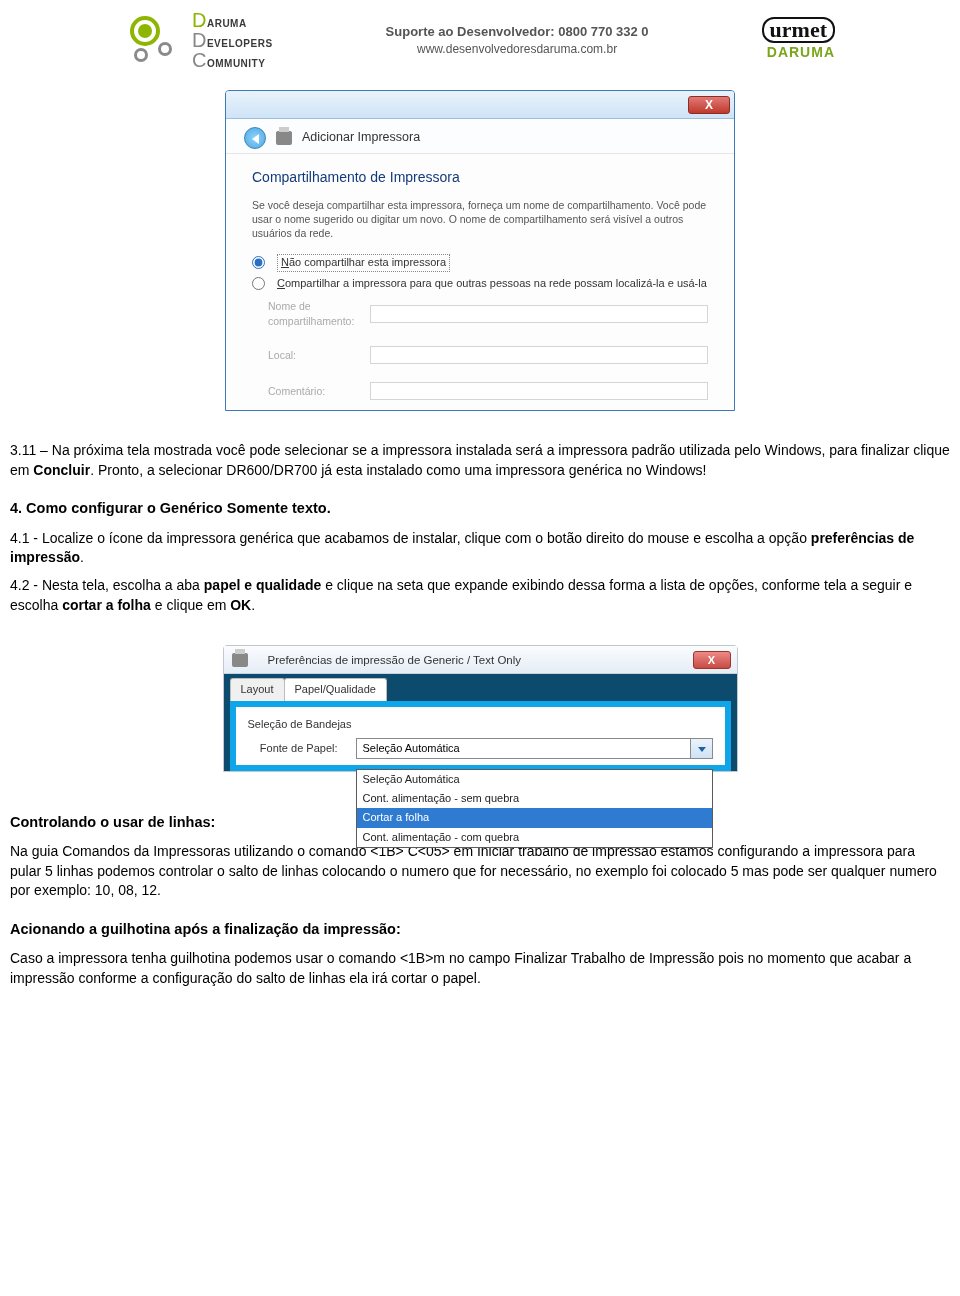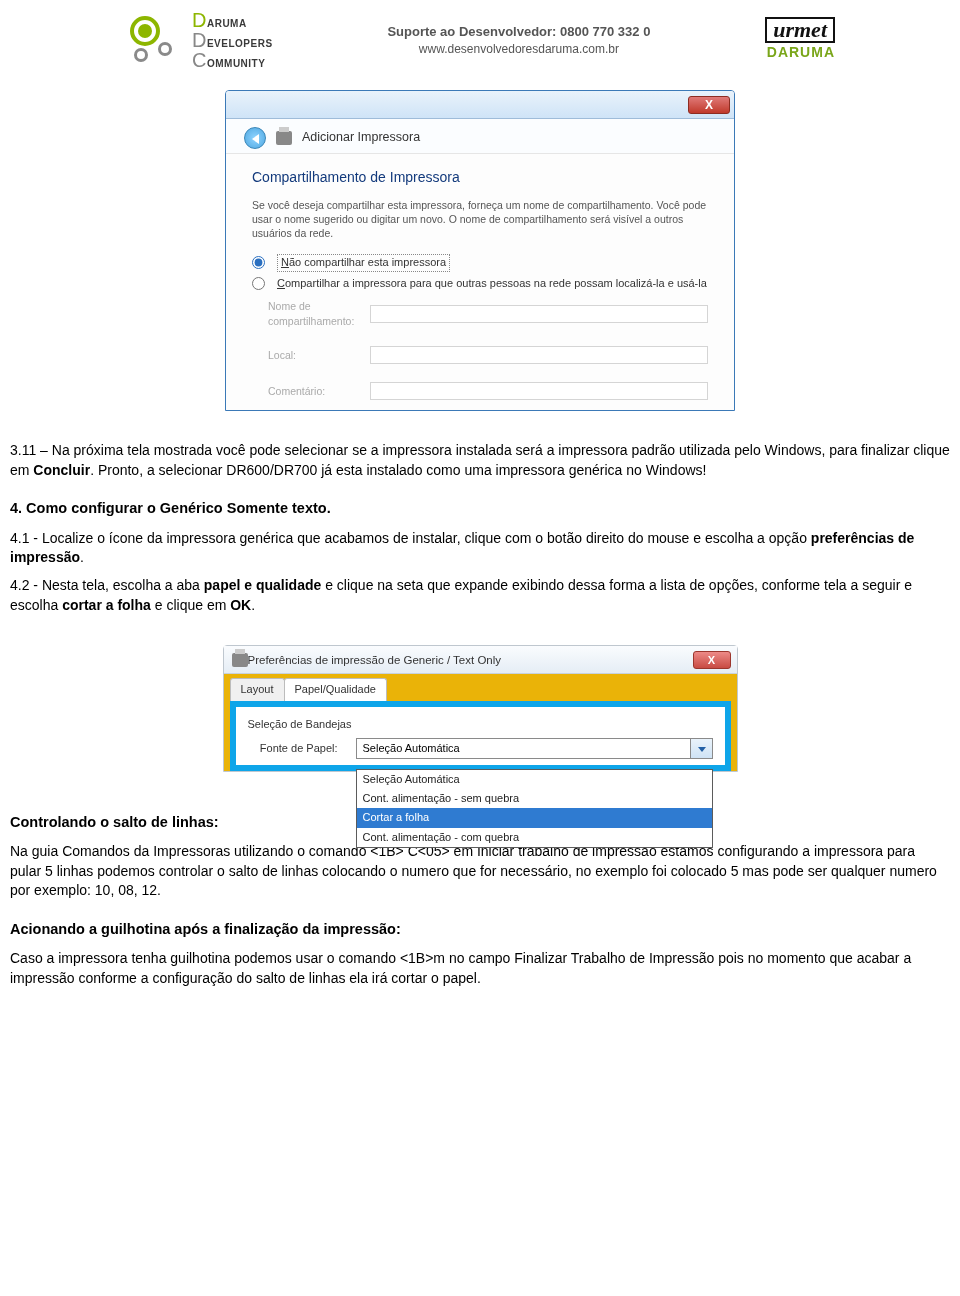--- a/index.html
+++ b/index.html
@@ -25,21 +25,21 @@
   .ddc-graphic .sm1 { position:absolute; left:28px; top:26px; width:14px; height:14px; border:3px solid #8a8a8a; border-radius:50%; }
   .ddc-graphic .sm2 { position:absolute; left:4px;  top:32px; width:14px; height:14px; border:3px solid #8a8a8a; border-radius:50%; }
   .ddc-text { font-family: "Arial Black", Arial; font-size:15px; line-height:1.0; letter-spacing:.5px; }
   .ddc-text .d1 .l { color:#8db600; font-size:20px; }
   .ddc-text .d2 .l { color:#888;    font-size:20px; }
   .ddc-text .d3 .l { color:#888;    font-size:20px; }
   .ddc-text span.rest { color:#3a3a3a; font-weight:900; font-size:10px; }
   .support { text-align:center; color:#555; font-weight:bold; font-size:13px; }
   .support .url { font-weight:normal; font-size:12px; }
   .logo-urmet { text-align:right; }
-  .logo-urmet .urmet { font-family:"Arial Black"; font-size:22px; font-weight:900; color:#111; border:2px solid #111; padding:0 6px; border-radius:0; display:inline-block; line-height:1;font-style:italic; }
+  .logo-urmet .urmet { font-family:"Arial Black"; font-size:22px; font-weight:900; color:#111; border:2px solid #111; padding:0 6px; border-radius:12px; display:inline-block; line-height:1; }
   .logo-urmet .daruma { color:#7aa61a; font-weight:bold; font-size:14px; letter-spacing:1px; }
 
   
   .wizard-frame {
     width: 510px;
     margin: 15px auto 30px auto;
     border: 1px solid #3b79b7;
     border-radius: 4px 4px 0 0;
     overflow:hidden;
   }
@@ -114,27 +114,27 @@
     position:relative;
   }
   .prefs-titlebar{
     height:28px;
     background:linear-gradient(#fafcfe,#e5edf5);
     border-bottom:1px solid #c7d2dd;
     display:flex; align-items:center; justify-content:space-between;
     padding:0 6px 0 8px;
     font-size:11.5px; color:#333;
   }
-  .prefs-titlebar .left{ display:flex; align-items:center; gap:0;}
+  .prefs-titlebar .left{ display:flex; align-items:center; gap:20px;}
   .prefs-close{
     width:38px;height:18px;border-radius:3px;
     background:linear-gradient(#ed8a87,#c84b43);
     border:1px solid #9c362d;color:#fff;text-align:center;line-height:16px;font-size:11px;font-weight:bold;
   }
-  .prefs-body{ background:#eab308; padding:4px 6px 0; }
+  .prefs-body{ background:#0c4a6e; padding:4px 6px 0; }
   .tabs{ display:flex; align-items:flex-end; gap:0; }
   .tab {
     font-size:11px; padding:3px 10px;
     border:1px solid #bcbcbc; border-bottom:none;
     background:#f0f0f0; color:#333;
     border-radius:3px 3px 0 0;
     margin-right:-1px;
   }
   .tab.active{ background:#fff; position:relative; z-index:2; }
   .tab-panel{
@@ -269,18 +269,18 @@
         <div class="dropdown" id="prefs-dropdown">
             <div class="opt">Seleção Automática</div>
             <div class="opt">Cont. alimentação - sem quebra</div>
             <div class="opt sel">Cortar a folha</div>
             <div class="opt">Cont. alimentação - com quebra</div>
           </div>
       </div>
     </div>
   </div>
 
-  <h3>Controlando o salto de linhas:</h3>
+  <h3>Controlando o usar de linhas:</h3>
   <p>Na guia Comandos da Impressoras  utilizando o comando &lt;1B&gt; C&lt;05&gt; em Iniciar trabalho de impressão estamos configurando a impressora para pular 5 linhas podemos controlar o salto de linhas colocando o numero que for necessário, no exemplo foi colocado 5 mas pode ser qualquer numero por exemplo: 10, 08, 12.</p>
 
   <h3>Acionando a guilhotina após a finalização da impressão:</h3>
   <p>Caso a impressora tenha guilhotina podemos usar o comando &lt;1B&gt;m no campo Finalizar Trabalho de Impressão pois no momento que acabar a impressão conforme a configuração do salto de linhas ela irá cortar o papel.</p>
 </div>
 
 </body></html>

